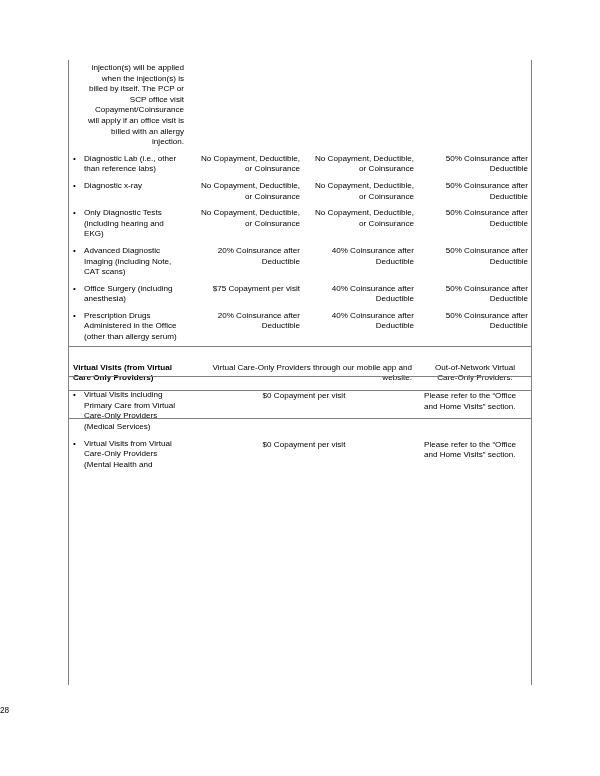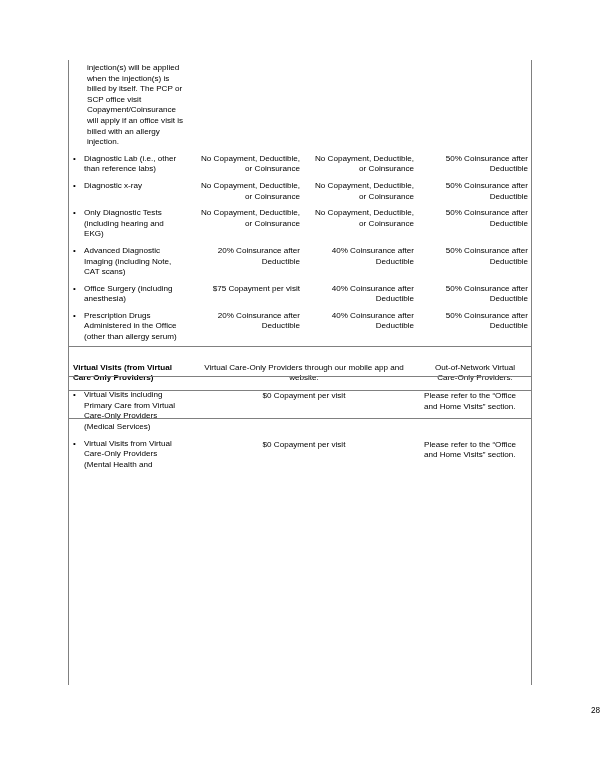--- a/index.html
+++ b/index.html
@@ -77,20 +77,21 @@
     line-height: 10.6px;
     text-align: left;
     padding-left: 1px;
   }
   .bullet-text {
     flex: 1 1 auto;
   }
 
   .plain-text {
     padding-left: 15px;
+    text-align: right;
   }
 
   .hrule {
     position: absolute;
     left: 68px;
     width: 464px;
     height: 1px;
     background: #808080;
   }
 
@@ -102,21 +103,21 @@
   .note-cell b { font-weight: bold; }
 
   .spacer-row td { height: 14px; }
 
   .vv-head-a {
     font-weight: bold;
     padding: 3px 6px 3px 5px !important;
     line-height: 10.8px;
   }
   .vv-head-bc {
-    text-align: center;
+    text-align: right;
     padding: 3px 6px 3px 6px !important;
     line-height: 10.8px;
   }
   .vv-head-d {
     text-align: center;
     padding: 3px 6px 3px 6px !important;
     line-height: 10.8px;
   }
 
   .vv-val-mid {
@@ -126,21 +127,21 @@
   .vv-val-right {
     text-align: left;
     padding: 4px 6px 4px 6px !important;
   }
 
   .page-number {
     position: absolute;
     left: 0;
     top: 706px;
     width: 600px;
-    text-align: right;
+    text-align: left;
     font-size: 8.2px;
     font-family: "Liberation Sans", sans-serif;
     color: #000000;
   }
 </style>
 </head>
 <body>
 
 <div class="page">
 

